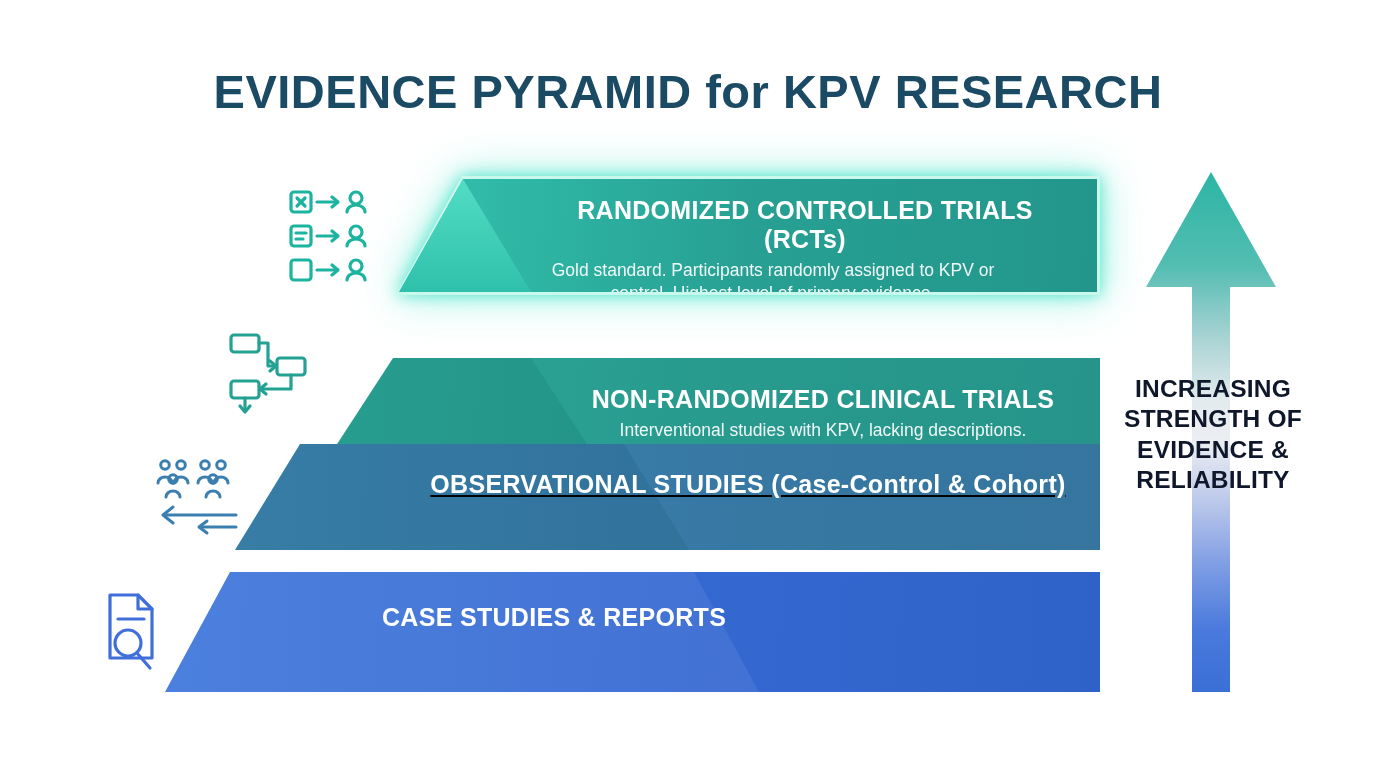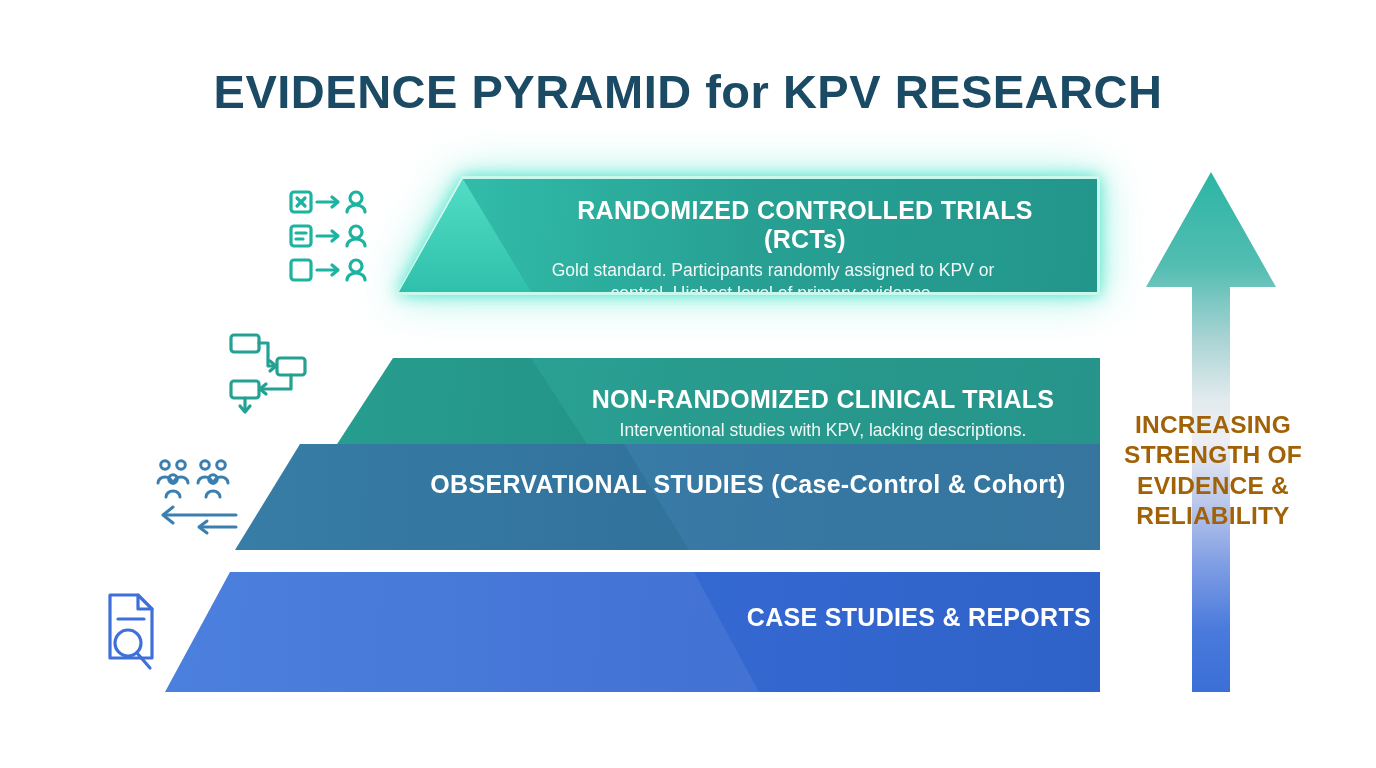--- a/index.html
+++ b/index.html
@@ -31,55 +31,54 @@
     clip-path: polygon(64px 0, 132px 100%, 0 100%);
     background: linear-gradient(180deg,#52ddc5 0%,#2fc0ab 100%);
   }
   .l2 { left:315px; top:310px; width:785px; height:120px;
     clip-path: polygon(78px 0, 100% 0, 100% 100%, 0 100%);
     background: linear-gradient(93deg,#2ca89a 0%,#289a8e 50%,#26948a 100%); margin-top: 48px; }
   .l2 .face { clip-path: polygon(78px 0, 216px 0, 294px 100%, 0 100%);
     background: rgba(0,64,58,.10); }
   .l3 { left:235px; top:444px; width:865px; height:106px;
     clip-path: polygon(65px 0, 100% 0, 100% 100%, 0 100%);
-    background: linear-gradient(93deg,#3d85b0 0%,#3779a4 55%,#35759e 100%); }
+    background: linear-gradient(93deg,#3d85b0 0%,#3779a4 55%,#35759e 100%); text-decoration: underline; }
   .l3 .face { clip-path: polygon(65px 0, 389px 0, 454px 100%, 0 100%);
     background: rgba(0,40,70,.09); }
   .l4 { left:165px; top:572px; width:935px; height:120px;
     clip-path: polygon(65px 0, 100% 0, 100% 100%, 0 100%);
     background: linear-gradient(93deg,#3f77dc 0%,#3569d2 55%,#2f62c8 100%); }
   .l4 .face { clip-path: polygon(65px 0, 529px 0, 594px 100%, 0 100%);
     background: rgba(255,255,255,.07); }
   .face { position:absolute; inset:0; }
   .lvl-text { position:relative; height:100%; color:#fff; }
   .lvl-title { display:block; font-size:25px; font-weight:700; letter-spacing:.3px; }
   .lvl-desc { display:block; font-size:17.5px; color:rgba(255,255,255,.93);
     margin-top:5px; line-height:1.32; }
   .t1 { padding:17px 20px 0 134px; text-align:center; }
   .t1 .lvl-desc { max-width:480px; }
   .t2 { padding:27px 12px 0 243px; text-align:center; }
   .t3 { padding:26px 12px 0 173px; text-align:center; }
-  .t4 { padding:31px 9px 0 217px; text-align:right; }
+  .t4 { padding:31px 9px 0 217px; text-align:left; }
   .icon-box { position:absolute; }
   .ic1 { left:288px; top:188px; }
   .ic2 { left:228px; top:325px; }
   .ic3 { left:148px; top:453px; }
   .ic4 { left:100px; top:592px; }
   .arrow {
     position:absolute; left:1146px; top:172px; width:130px; height:520px;
     clip-path: polygon(65px 0, 130px 115px, 84px 115px, 84px 520px,
                        46px 520px, 46px 115px, 0 115px);
     background: linear-gradient(180deg,#2cb5a4 0%,#53bdb2 18%,#a9d3d4 32%,
       #e3ebee 44%,#eceef3 52%,#b9c6ea 64%,#7d9ce4 76%,#4a7adc 88%,#3a6fd6 100%);
   }
   .arrow-label {
     position:absolute; left:1118px; top:374px; width:190px; text-align:center;
-    font-size:24.5px; font-weight:700; color:#a16207; line-height:1.24;
+    font-size:24.5px; font-weight:700; color:#0f172a; line-height:1.24;
     letter-spacing:.2px;
-    margin-top:36px;
   }
 </style>
 </head>
 <body>
 
 <div class="canvas">
 
   <h1 class="title">EVIDENCE PYRAMID for KPV RESEARCH</h1>
 
   <div class="glow-wrap">

